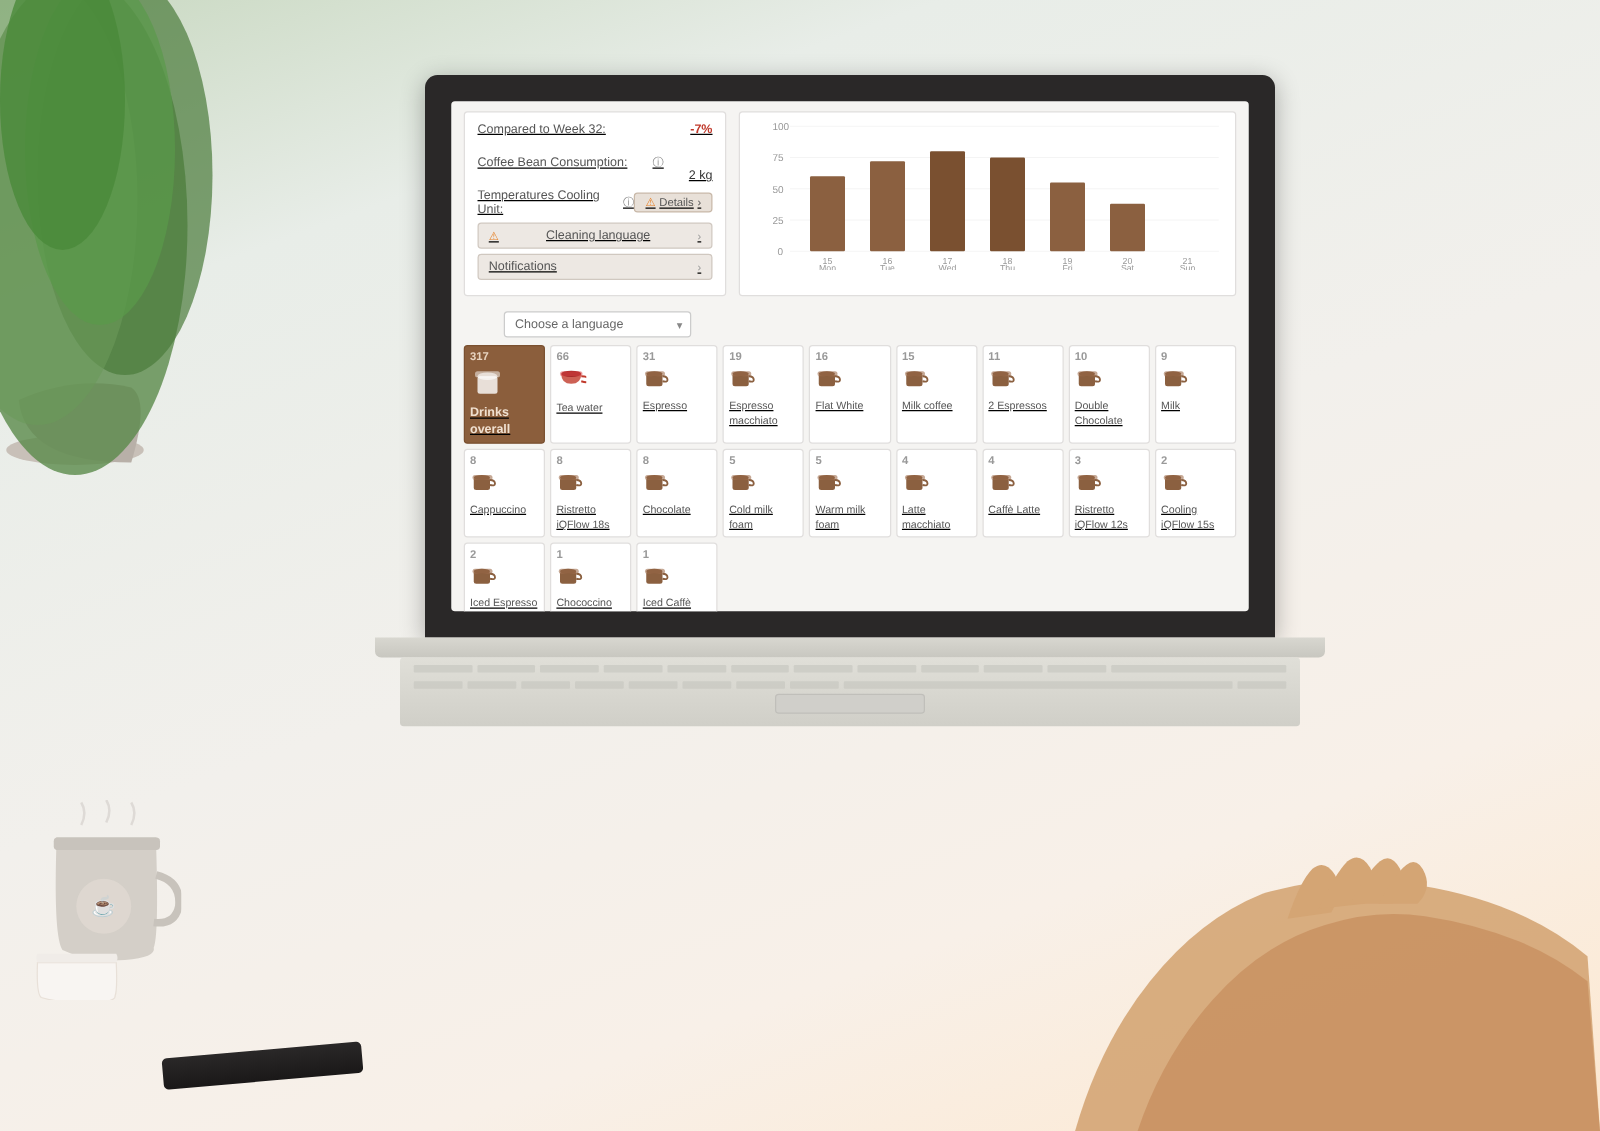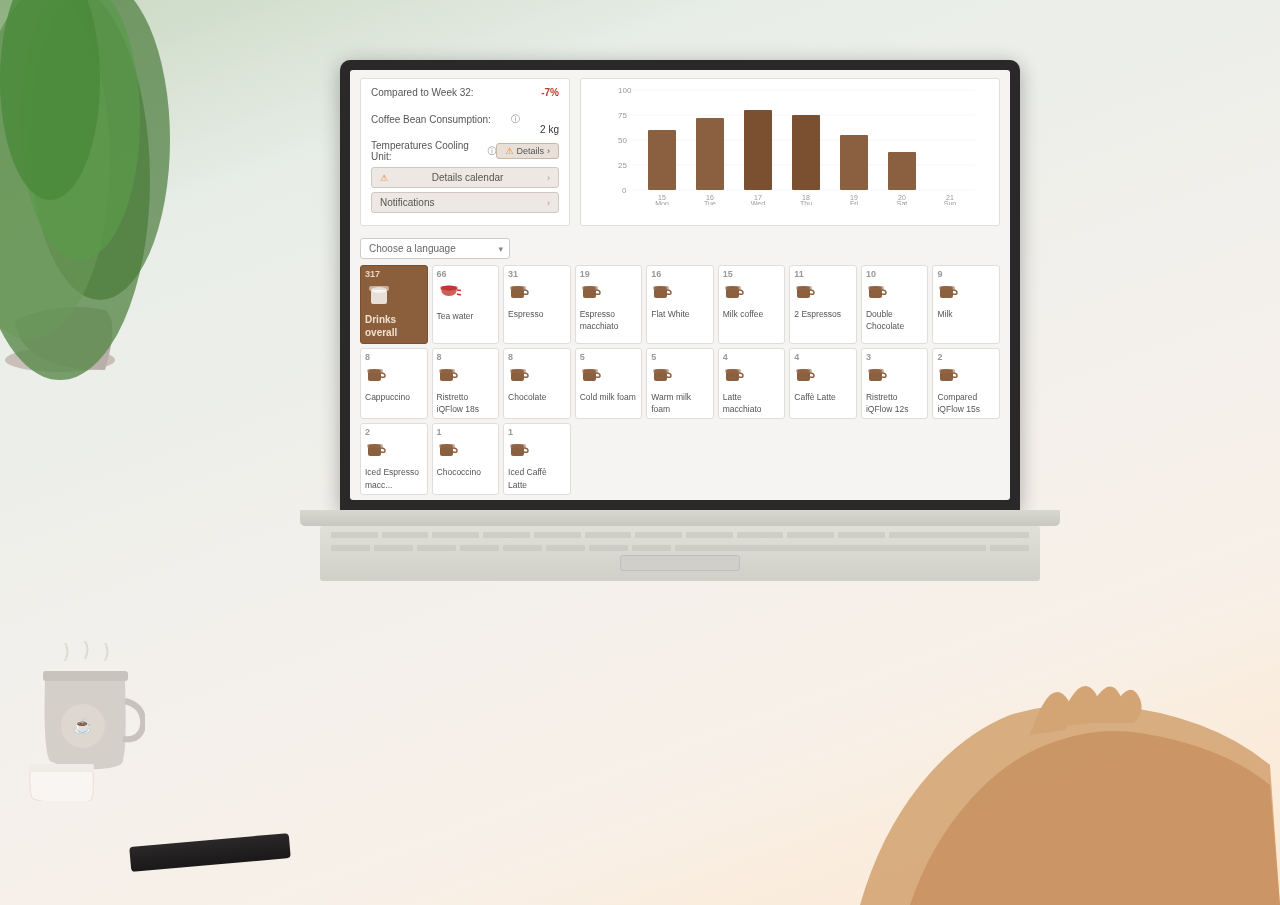--- a/index.html
+++ b/index.html
@@ -123,20 +123,21 @@
       color: #666;
       cursor: pointer;
       appearance: none;
       width: 150px;
       position: relative;
     }
 
     .select-wrapper {
       position: relative;
       display: inline-block;
+      margin-left: 32px;
     }
 
     .select-wrapper::after {
       content: '▾';
       position: absolute;
       right: 7px;
       top: 50%;
       transform: translateY(-50%);
       font-size: 9px;
       color: #888;
@@ -260,21 +261,21 @@
       <circle cx="58" cy="85" r="22" fill="#e8e0d8" opacity="0.5"></circle>
       <text x="58" y="90" text-anchor="middle" font-size="16" fill="#a09088">☕</text>
 
       <path d="M5 130 Q4 155 8 158 Q25 163 50 162 Q68 161 67 157 Q69 152 68 130Z" fill="#f8f5f2" stroke="#e8e0d8" stroke-width="1"></path>
       <path d="M5 130 L68 130 Q70 126 68 123 L5 123 Q3 126 5 130Z" fill="#f0ece8"></path>
     </svg>
   </div>
 
   <div style="position:absolute; top:60px; left:300px; width:760px; height:620px; z-index:3;">
 
-    <div style="position:absolute; top:0; left:40px; width:680px; height:450px; background:#2a2828; border-radius:10px 10px 0 0; padding:10px; box-shadow: 0 4px 20px rgba(0,0,0,0.3);">
+    <div style="position:absolute; top:0; left:40px; width:680px; height:450px; background:#2a2828; border-radius:10px 10px 0 0; padding:21px; box-shadow: 0 4px 20px rgba(0,0,0,0.3); text-decoration: underline;">
 
       <div class="app-container" style="width:100%; height:100%; background:#f5f4f2; border-radius:3px; overflow:hidden;">
 
         <div class="top-section">
 
           <div class="stats-panel">
             <div class="stats-row">
               <span class="label">Compared to Week 32:</span>
               <span class="neg">-7%</span>
             </div>
@@ -287,21 +288,21 @@
               <span class="label">Temperatures Cooling Unit:</span>
               <span style="color:#888; font-size:9px; cursor:pointer;">ⓘ</span>
               <button class="details-btn">
                 <span class="warn-icon">⚠</span>
                 <span>Details</span>
                 <span>›</span>
               </button>
             </div>
             <div class="action-btn">
               <span class="warn-icon">⚠</span>
-              <span>Details calendar</span>
+              <span>Cleaning language</span>
               <span class="chevron">›</span>
             </div>
             <div class="action-btn">
               <span>Notifications</span>
               <span class="chevron">›</span>
             </div>
           </div>
 
           <div class="chart-panel">
             <svg class="chart-svg" viewBox="0 0 380 120" preserveAspectRatio="xMidYMid meet">
@@ -457,21 +458,21 @@
                     <rect x="3" y="10" width="13" height="10" rx="2" fill="#8B6040"></rect>
                     <ellipse cx="9.5" cy="10" rx="6.5" ry="2" fill="#7a5030"></ellipse>
                     <rect x="2" y="8" width="16" height="4" rx="2" fill="#a07050" opacity="0.6"></rect>
                     <path d="M16 12 Q20 12 20 15 Q20 17 16 16" fill="none" stroke="#8B6040" stroke-width="1.5"></path>
                   </svg></span><span class="drink-name">Ristretto iQFlow 12s</span></div>
               <div class="drink-card"><span class="drink-count">2</span><span class="drink-icon"><svg width="22" height="22" viewBox="0 0 22 22">
                     <rect x="3" y="10" width="13" height="10" rx="2" fill="#8B6040"></rect>
                     <ellipse cx="9.5" cy="10" rx="6.5" ry="2" fill="#7a5030"></ellipse>
                     <rect x="2" y="8" width="16" height="4" rx="2" fill="#a07050" opacity="0.6"></rect>
                     <path d="M16 12 Q20 12 20 15 Q20 17 16 16" fill="none" stroke="#8B6040" stroke-width="1.5"></path>
-                  </svg></span><span class="drink-name">Compared iQFlow 15s</span></div>
+                  </svg></span><span class="drink-name">Cooling iQFlow 15s</span></div>
               <div class="drink-card"><span class="drink-count">2</span><span class="drink-icon"><svg width="22" height="22" viewBox="0 0 22 22">
                     <rect x="3" y="10" width="13" height="10" rx="2" fill="#8B6040"></rect>
                     <ellipse cx="9.5" cy="10" rx="6.5" ry="2" fill="#7a5030"></ellipse>
                     <rect x="2" y="8" width="16" height="4" rx="2" fill="#a07050" opacity="0.6"></rect>
                     <path d="M16 12 Q20 12 20 15 Q20 17 16 16" fill="none" stroke="#8B6040" stroke-width="1.5"></path>
                   </svg></span><span class="drink-name">Iced Espresso macc...</span></div>
               <div class="drink-card"><span class="drink-count">1</span><span class="drink-icon"><svg width="22" height="22" viewBox="0 0 22 22">
                     <rect x="3" y="10" width="13" height="10" rx="2" fill="#8B6040"></rect>
                     <ellipse cx="9.5" cy="10" rx="6.5" ry="2" fill="#7a5030"></ellipse>
                     <rect x="2" y="8" width="16" height="4" rx="2" fill="#a07050" opacity="0.6"></rect>

